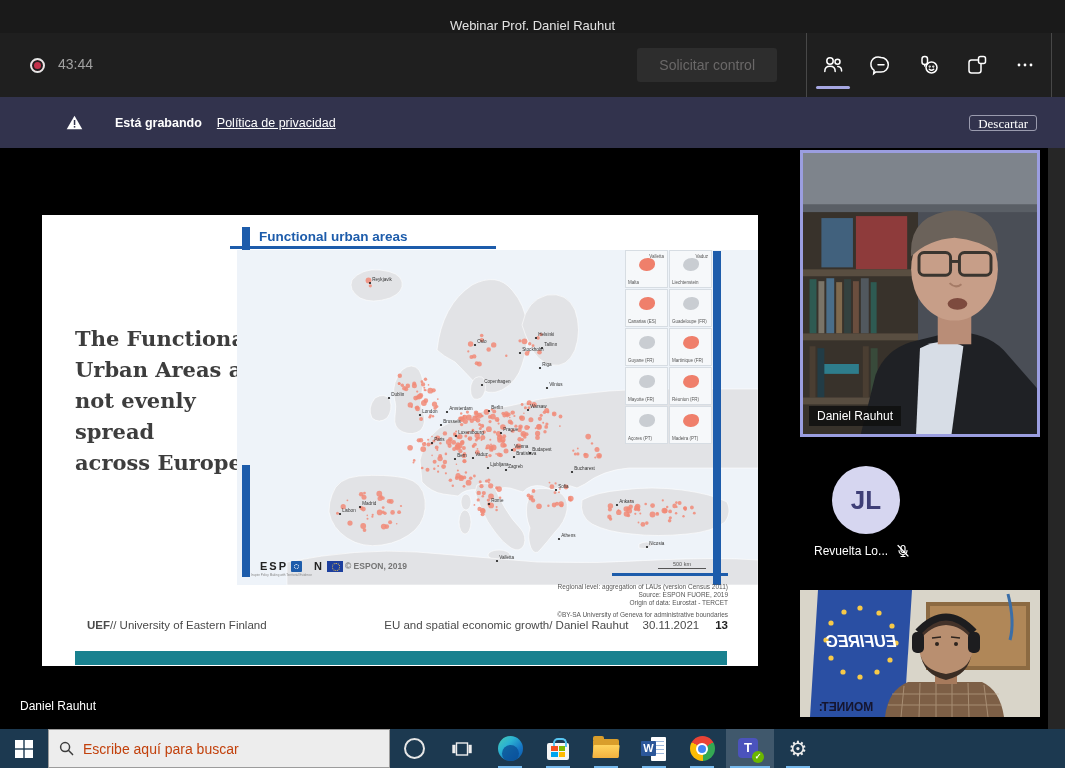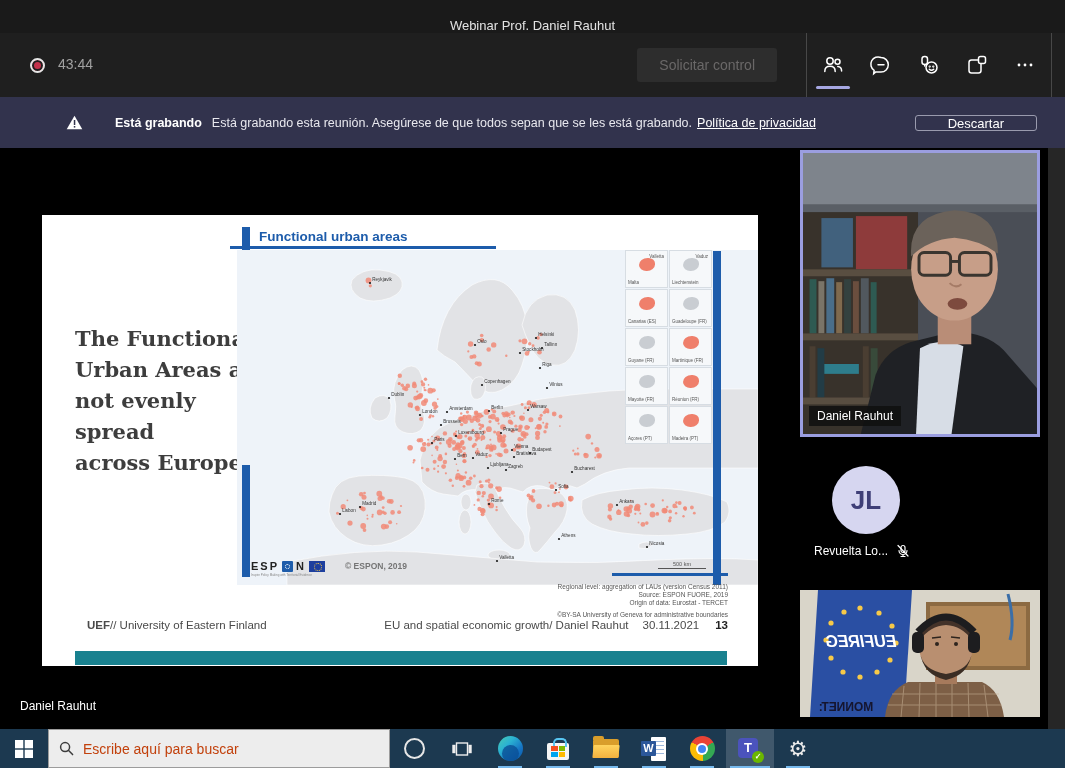--- a/index.html
+++ b/index.html
@@ -26,22 +26,22 @@
                           border-radius:2px; background:#a6a7e2; }
   .tb-btn svg { stroke:#fff; fill:none; stroke-width:1.5; stroke-linecap:round; }
 
   
   .banner { height:51px; background:#32334d; display:flex; align-items:center; padding:0 28px 0 66px; }
   .warn-ic { margin-right:12px; flex:none; }
   .banner-title { color:#fff; font-weight:bold; font-size:12.5px; margin-right:10px; white-space:nowrap;padding-left:20px; }
   .banner-msg { color:#e8e8ee; font-size:12.5px; white-space:nowrap; }
   .banner-link { color:#fff; font-size:12.5px; text-decoration:underline; margin-left:5px; white-space:nowrap; cursor:pointer; }
   .banner-spacer { flex:1; }
-  .dismiss-btn { height:16px; padding:0 32px; background:transparent; border:1px solid #9a9bae;
-                 border-radius:3px; color:#fff; font-size:13px; font-family:Liberation Sans, sans-serif; }
+  .dismiss-btn { height:16px; padding:0 8px; background:transparent; border:1px solid #9a9bae;
+                 border-radius:3px; color:#fff; font-size:13px; font-family:Liberation Serif, serif; }
 
   
   .stage { position:relative; height:581px; background:#000; }
   .stage-right-strip { position:absolute; right:0; top:0; width:17px; height:100%; background:#262626; }
   .presenter-label { position:absolute; left:20px; bottom:16px; color:#fff; font-size:12px; }
 
   
   .slide { position:absolute; left:42px; top:67px; width:716px; height:451px; background:#fff; }
   .headline { position:absolute; left:33px; top:108px; width:200px; font-family:"DejaVu Serif","Liberation Serif",serif;
               font-size:21px; line-height:31px; color:#3d3d3d; white-space:pre-line; font-weight:bold; }
@@ -57,21 +57,21 @@
   .mapbox svg text { font-family:"Liberation Sans",sans-serif; }
   .insets { position:absolute; left:388px; top:0; width:88px; display:flex; flex-wrap:wrap; gap:1px; }
   .inset { position:relative; width:43px; height:38px; background:#f6f8fa; border:1px solid #d7dde3; }
   .inset .blob { position:absolute; left:13px; top:7px; width:16px; height:13px; border-radius:60% 45% 55% 50%; background:#c9cdd2; }
   .inset .blob.red { background:#ef7f6b; }
   .inset-city { position:absolute; right:3px; top:3px; font-size:4.5px; color:#555; }
   .inset-label { position:absolute; left:2px; bottom:2px; font-size:4.5px; color:#555; white-space:nowrap; }
 
   .espon-block { position:absolute; left:14px; bottom:8px; }
   .espon-row { display:flex; align-items:center; gap:3px; }
-  .espon-txt { font-size:11px; letter-spacing:2px; color:#222; font-weight:bold; }
+  .espon-txt { font-size:11px; letter-spacing:2px; color:#222; font-weight:bold;padding-left:9px; }
   .espon-sq { width:11px; height:11px; background:#1d5cab; border-radius:1px; position:relative; }
   .espon-sq::after { content:""; position:absolute; inset:3px; border:1px dotted #fff; border-radius:50%; }
   .eu-flag { width:16px; height:11px; background:#1d3f9e; position:relative; }
   .eu-flag::after { content:""; position:absolute; left:5px; top:2.5px; width:6px; height:6px;
                     border:1px dotted #f7c948; border-radius:50%; }
   .espon-tag { font-size:3px; color:#888; margin-top:1px; white-space:nowrap; }
   .map-copy { position:absolute; left:108px; bottom:14px; font-size:8.5px; font-weight:bold; color:#757575; }
   .scalebar { position:absolute; right:52px; bottom:16px; width:48px; text-align:center; }
   .scalebar .lbl { font-size:5.5px; color:#555; }
   .scalebar .bar { height:1px; background:#555; margin-top:1px; }
@@ -202,21 +202,20 @@
     </div>
   </div>
 
   <div class="banner">
     <svg class="warn-ic" width="17" height="15" viewBox="0 0 17 15">
       <path d="M8.5,0.8 L16.3,14.2 L0.7,14.2 Z" fill="#fff"></path>
       <rect x="7.8" y="5" width="1.5" height="5" fill="#32334d"></rect>
       <rect x="7.8" y="11" width="1.5" height="1.6" fill="#32334d"></rect>
     </svg>
     <span class="banner-title">Está grabando</span>
-    <span class="banner-msg">Está grabando esta reunión. Asegúrese de que todos sepan que se les está grabando.</span>
     <span class="banner-link">Política de privacidad</span>
     <span class="banner-spacer"></span>
     <button class="dismiss-btn">Descartar</button>
   </div>
 
   <div class="stage">
     <div class="stage-right-strip"></div>
 
     <div class="slide">
       <div class="headline">The Functional

